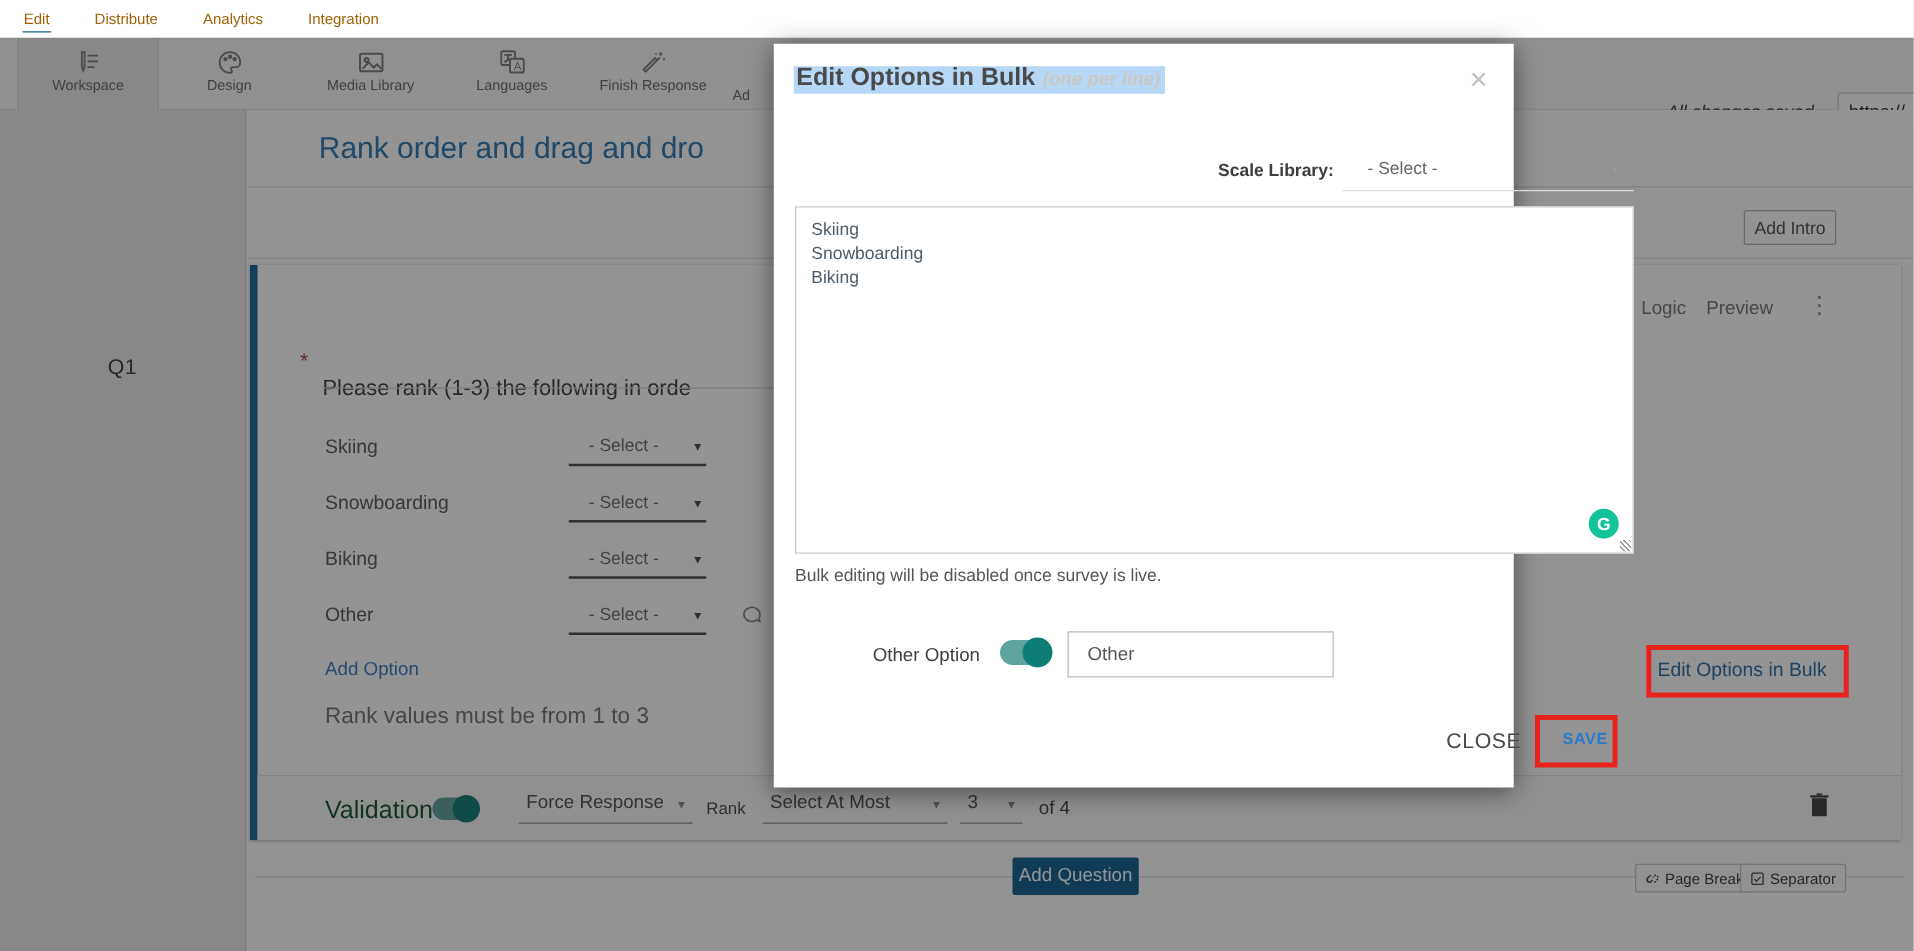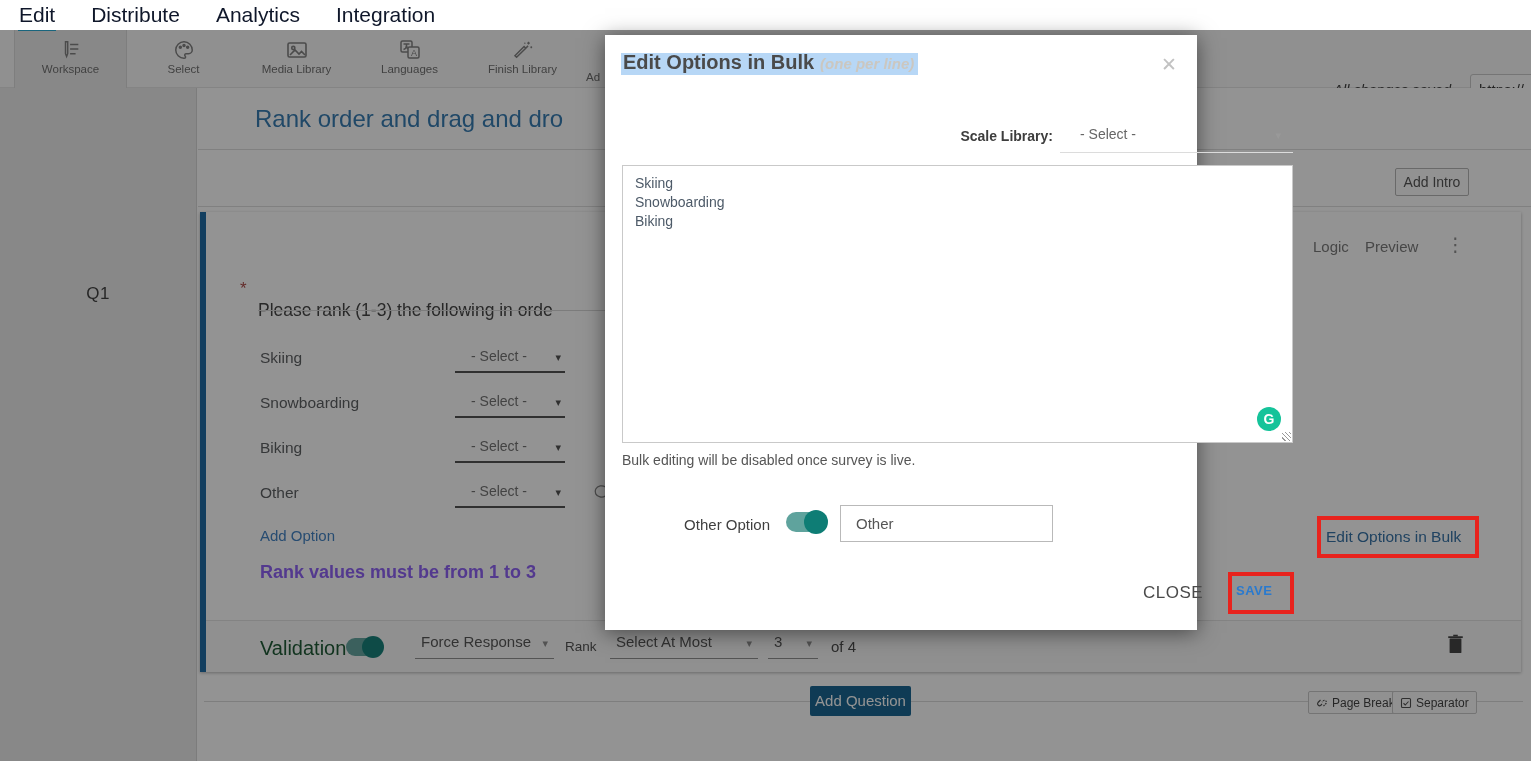--- a/index.html
+++ b/index.html
@@ -8,21 +8,21 @@
     position:relative; overflow:hidden; background:#fff;
     font-family:"Liberation Sans","DejaVu Sans",sans-serif; color:#444;
   }
 
   
   .topnav {
     position:absolute; left:0; top:0; width:100%; height:30px; background:#fff;
     display:flex; align-items:center; padding-left:18px; z-index:25;
   }
   .topnav .nav-item {
-    font-size:21px; color:#0f172a; margin-right:34px; cursor:pointer; padding:3px 1px;
+    font-size:12px; color:#a16207; margin-right:34px; cursor:pointer; padding:3px 1px;
   }
   .topnav .nav-item.active { border-bottom:1.5px solid #19657d; }
 
   
   .app { position:absolute; inset:0; z-index:1; }
 
   .toolbar {
     position:absolute; left:0; top:30px; width:100%; height:58px;
     background:#fafafa; border-bottom:1px solid #e4e4e4;
   }
@@ -71,21 +71,21 @@
   .opt-label { position:absolute; left:54px; font-size:15.5px; color:#56595c; }
   .uline-select {
     position:absolute; left:249px; width:110px; display:flex; justify-content:space-between;
     align-items:flex-end; border-bottom:2px solid #4c4c4c; padding:0 4px 7px 16px;
     font-size:14px; color:#6e6e6e; cursor:pointer;
   }
   .uline-select .chev { font-size:11px; color:#4c4c4c; }
   .comment-ic { position:absolute; left:387px; }
 
   .add-option { position:absolute; left:54px; top:315px; font-size:15px; color:#3b7ec2; cursor:pointer; }
-  .rank-note { position:absolute; left:54px; top:350px; font-size:18px; color:#8b5cf6;font-weight:bold; }
+  .rank-note { position:absolute; left:54px; top:350px; font-size:18px; color:#737373; }
   .edit-bulk { position:absolute; left:1120px; top:316px; font-size:15.5px; color:#2e6da4; cursor:pointer; white-space:nowrap; }
 
   .vbar {
     position:absolute; left:0; right:0; bottom:0; height:52px;
     background:#fafafa; border-top:1px solid #e2e2e2;
   }
   .v-label { position:absolute; left:54px; top:16px; font-size:20px; color:#14532d; }
   .toggle { position:absolute; border-radius:10px; background:#5fa39d; cursor:pointer; }
   .toggle .knob { position:absolute; border-radius:50%; background:#0e7d75; }
   .v-toggle { left:140px; top:17px; width:36px; height:18px; }
@@ -114,21 +114,21 @@
   }
   .pb-btn { left:1110px; }
   .sep-btn { left:1194px; }
 
   
   .overlay { position:absolute; left:0; top:30px; right:0; bottom:0;
     background:rgba(15,15,15,.45); z-index:20; }
 
   
   .modal {
-    position:absolute; left:605px; top:35px; width:592px; height:595px; background:#fff;
+    position:absolute; left:619px; top:35px; width:592px; height:595px; background:#fff;
     box-shadow:0 3px 20px rgba(0,0,0,.5); z-index:40;
   }
   .m-titlewrap { position:absolute; left:16px; top:16px; white-space:nowrap; }
   .sel { background:#b7d7f6; padding:2px 4px 3px 2px; }
   .m-title { font-size:20px; font-weight:bold; color:#4a4a4a; }
   .m-sub { font-size:15px; font-weight:bold; font-style:italic; color:#cbc7c0; margin-left:6px; }
   .m-close { position:absolute; right:20px; top:20px; font-size:19px; font-weight:bold;
     color:#c2c2c2; cursor:pointer; line-height:1; }
   .m-scale-label { position:absolute; left:0; top:93px; width:448px; text-align:right;
     font-size:14px; font-weight:bold; color:#3d3d3d; }
@@ -199,21 +199,21 @@
       </div>
       <div class="tab">
         <div class="ticon">
           <svg width="22" height="22" viewBox="0 0 24 24" fill="none" stroke="#7c7c7c" stroke-width="1.6">
             <path d="M12 3 a9 9 0 1 0 0 18 c2 0 2-1.4 1.2-2.4 c-.9-1.1-.4-2.6 1.3-2.6 h2.5 c2.2 0 4-1.8 4-4 C21 7 17 3 12 3 z"></path>
             <circle cx="8" cy="9" r="1.1" fill="#7c7c7c"></circle>
               <circle cx="12" cy="7" r="1.1" fill="#7c7c7c"></circle>
               <circle cx="16" cy="9" r="1.1" fill="#7c7c7c"></circle>
           </svg>
         </div>
-        <div class="tlabel">Select</div>
+        <div class="tlabel">Design</div>
       </div>
       <div class="tab">
         <div class="ticon">
           <svg width="24" height="22" viewBox="0 0 24 22" fill="none" stroke="#7c7c7c" stroke-width="1.6">
             <rect x="3" y="4" width="18" height="14" rx="1.5"></rect>
             <circle cx="8.3" cy="9" r="1.6"></circle>
               <path d="M5 16 l5-5 4 4 2.5-2.5 L20 16"></path>
           </svg>
         </div>
         <div class="tlabel">Media Library</div>
@@ -230,21 +230,21 @@
         <div class="tlabel">Languages</div>
       </div>
       <div class="tab">
         <div class="ticon">
           <svg width="22" height="22" viewBox="0 0 24 24" fill="none" stroke="#7c7c7c" stroke-width="1.6">
             <path d="M5 20 L15 10 l-1.8-1.8 L3.2 18.2 z M15 10 l2.5-2.5"></path>
             <path d="M18 3 v3 M16.5 4.5 h3 M21 8 v2 M20 9 h2" stroke-width="1.2"></path>
             <circle cx="14" cy="4.5" r=".8" fill="#7c7c7c" stroke="none"></circle>
           </svg>
         </div>
-        <div class="tlabel">Finish Library</div>
+        <div class="tlabel">Finish Response</div>
       </div>
     </div>
     <span class="partial-tab">Ad</span>
     <span class="saved">All changes saved</span>
     <input class="urlbox" value="https://" style="">
   </div>
 
   <div class="sidebar">
     <div class="qnum">Q1</div>
   </div>

